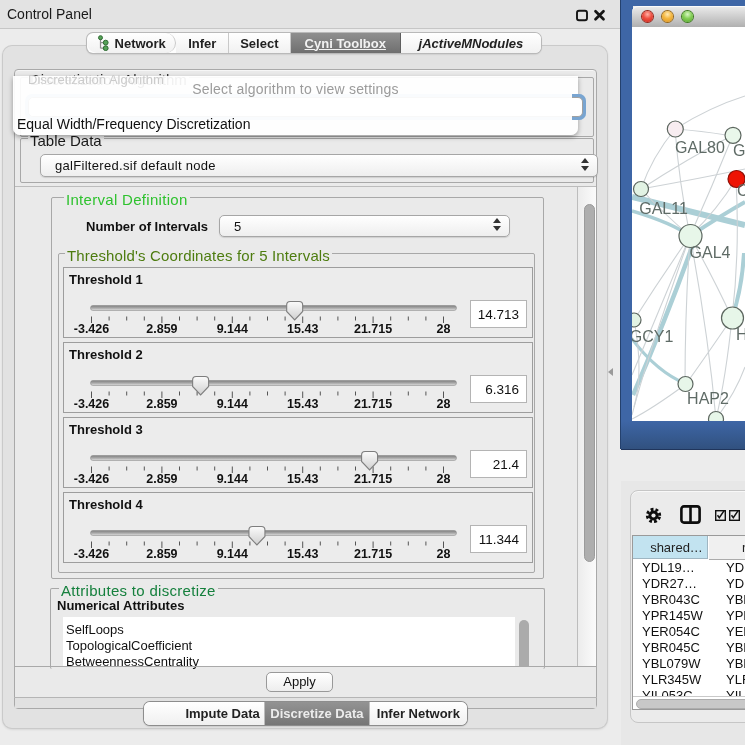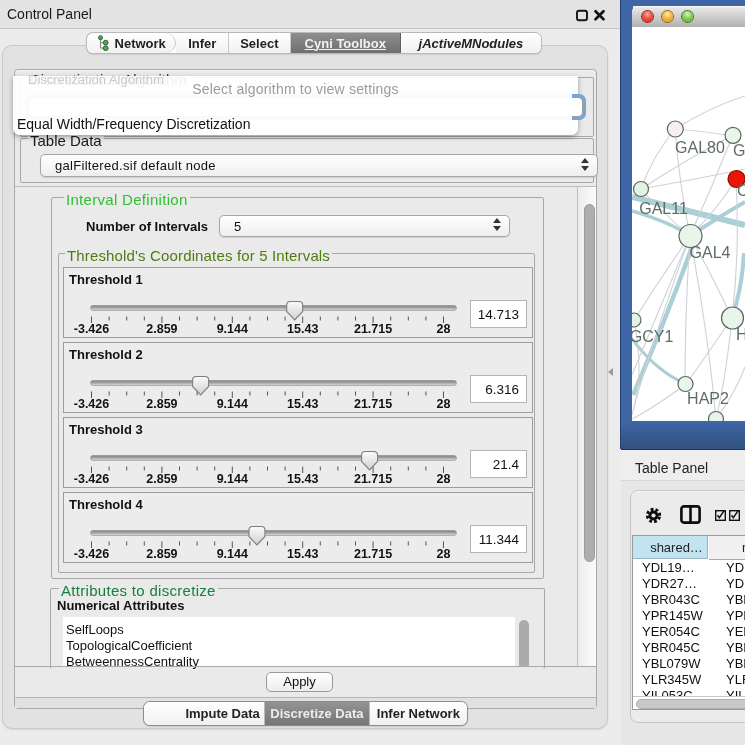--- a/index.html
+++ b/index.html
@@ -405,23 +405,20 @@
       <text x="101" y="129" text-anchor="start">GA</text>
       <text x="105" y="169" text-anchor="start">CY</text>
       <text x="31.5" y="187">GAL11</text>
       <text x="78" y="231">GAL4</text>
       <text x="19.5" y="315">GCY1</text>
       <text x="104" y="313" text-anchor="start">HA</text>
       <text x="76" y="377">HAP2</text>
     </g>
   </svg>
   <div class="abs" id="blueB"></div>
-  <div class="abs" id="tpbar">
-      <div class="t">Table Panel</div>
-    </div>
   <div class="abs" id="tpanelbg"></div>
   <div class="abs" id="tbox">
     <svg style="position:absolute;left:14px;top:16px;" width="17" height="17" viewBox="0 0 17 17">
       <circle cx="8.5" cy="8.5" r="6.2" fill="none" stroke="#0d0d0d" stroke-width="2.9" stroke-dasharray="2.75,2.12" transform="rotate(12 8.5 8.5)"></circle>
       <circle cx="8.5" cy="8.5" r="5.1" fill="#0d0d0d"></circle>
       <circle cx="8.5" cy="8.5" r="2.1" fill="#ebebeb"></circle>
     </svg>
     <svg style="position:absolute;left:49px;top:14px;" width="21" height="19" viewBox="0 0 21 19">
       <rect x="1.4" y="1.4" width="18.2" height="16.2" rx="2.6" fill="none" stroke="#0d0d0d" stroke-width="2.6"></rect>
       <line x1="10.5" y1="1" x2="10.5" y2="18" stroke="#0d0d0d" stroke-width="2.6"></line>

